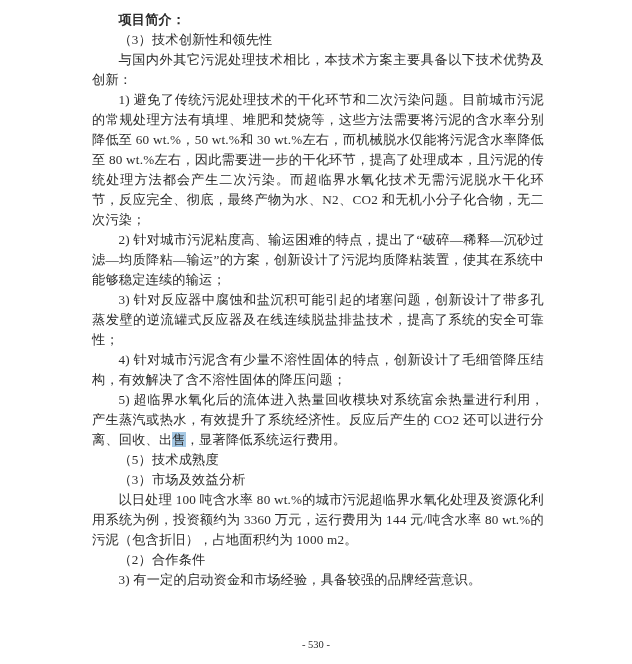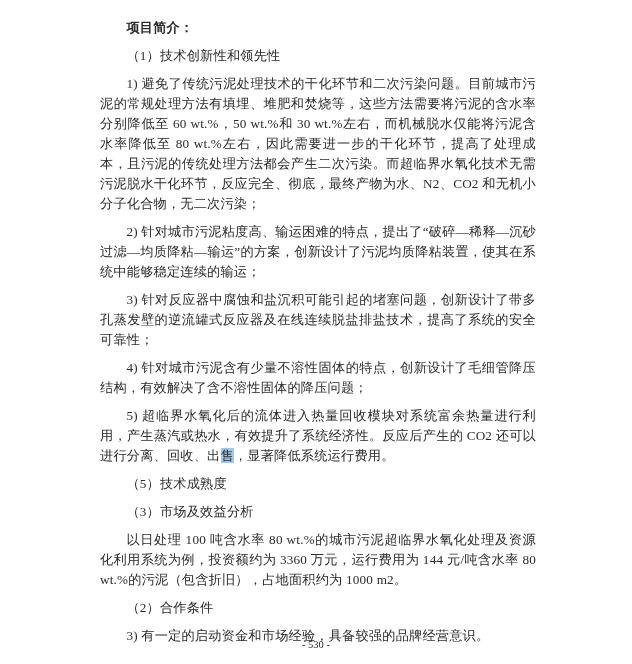--- a/index.html
+++ b/index.html
@@ -19,21 +19,21 @@
     left: 92px;
     top: 10px;
     width: 452px;
     font-size: 13.2px;
     line-height: 20px;
     text-align: justify;
     color: #2b2b2b;
     letter-spacing: 0.2px;
   }
   .para {
-    margin: 8px;
+    margin: 0;
     padding: 0;
     text-indent: 2em;
   }
   .title {
     font-weight: 700;
   }
   .hl {
     background: #a5c8e4;
   }
   .footer {
@@ -44,21 +44,22 @@
     text-align: center;
     font-size: 10.5px;
     color: #2b2b2b;
   }
 </style>
 </head>
 <body style="background: rgb(255, 255, 255);">
 
 <div class="content" style="color: rgb(43, 43, 43);">
   <p class="para title">项目简介：</p>
-  <p class="para">（1）技术创新性和领先性</p>
+  <p class="para">（3）技术创新性和领先性</p>
+  <p class="para">与国内外其它污泥处理技术相比，本技术方案主要具备以下技术优势及创新：</p>
   <p class="para">1) 避免了传统污泥处理技术的干化环节和二次污染问题。目前城市污泥的常规处理方法有填埋、堆肥和焚烧等，这些方法需要将污泥的含水率分别降低至 60 wt.%，50 wt.%和 30 wt.%左右，而机械脱水仅能将污泥含水率降低至 80 wt.%左右，因此需要进一步的干化环节，提高了处理成本，且污泥的传统处理方法都会产生二次污染。而超临界水氧化技术无需污泥脱水干化环节，反应完全、彻底，最终产物为水、N2、CO2 和无机小分子化合物，无二次污染；</p>
   <p class="para">2) 针对城市污泥粘度高、输运困难的特点，提出了“破碎—稀释—沉砂过滤—均质降粘—输运”的方案，创新设计了污泥均质降粘装置，使其在系统中能够稳定连续的输运；</p>
   <p class="para">3) 针对反应器中腐蚀和盐沉积可能引起的堵塞问题，创新设计了带多孔蒸发壁的逆流罐式反应器及在线连续脱盐排盐技术，提高了系统的安全可靠性；</p>
   <p class="para">4) 针对城市污泥含有少量不溶性固体的特点，创新设计了毛细管降压结构，有效解决了含不溶性固体的降压问题；</p>
   <p class="para"><span>5) 超临界水氧化后的流体进入热量回收模块对系统富余热量进行利用，产生蒸汽或热水，有效提升了系统经济性。反应后产生的 CO2 还可以进行分离、回收、出</span><span class="hl" style="background: rgb(165, 200, 228);">售</span><span>，显著降低系统运行费用。</span></p>
   <p class="para">（5）技术成熟度</p>
   <p class="para">（3）市场及效益分析</p>
   <p class="para">以日处理 100 吨含水率 80 wt.%的城市污泥超临界水氧化处理及资源化利用系统为例，投资额约为 3360 万元，运行费用为 144 元/吨含水率 80 wt.%的污泥（包含折旧），占地面积约为 1000 m2。</p>
   <p class="para">（2）合作条件</p>
   <p class="para">3) 有一定的启动资金和市场经验，具备较强的品牌经营意识。</p>

